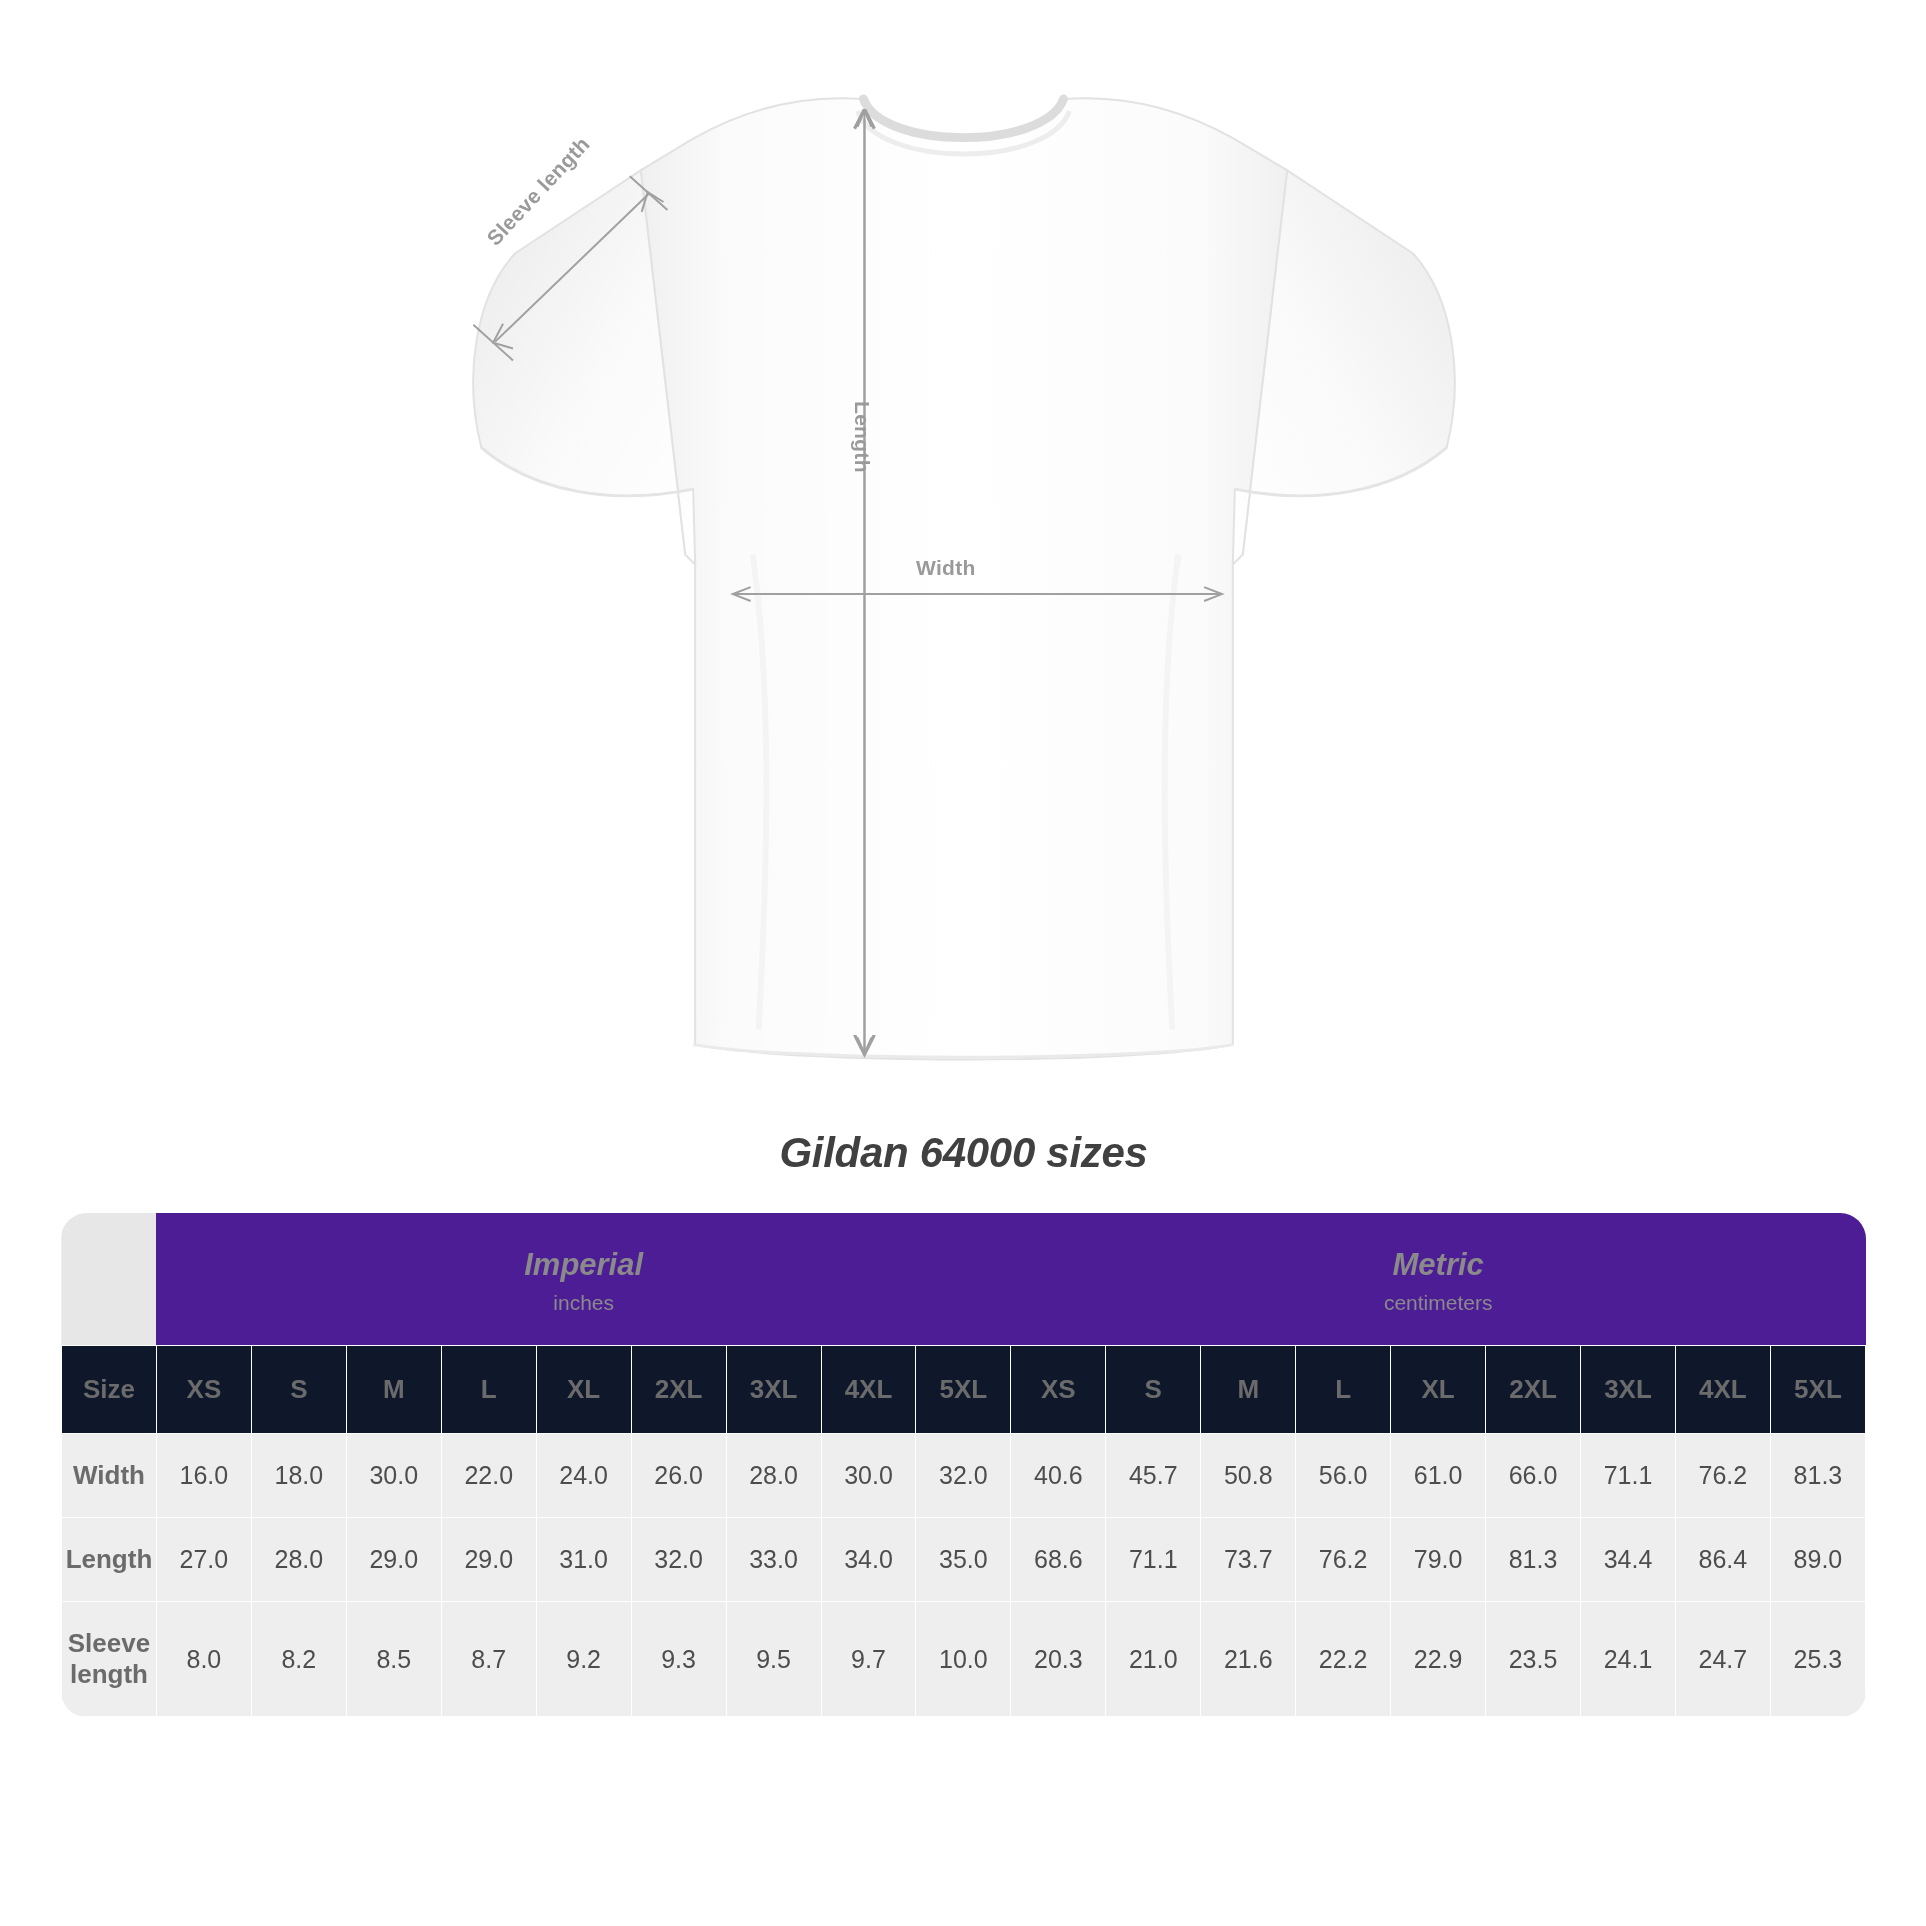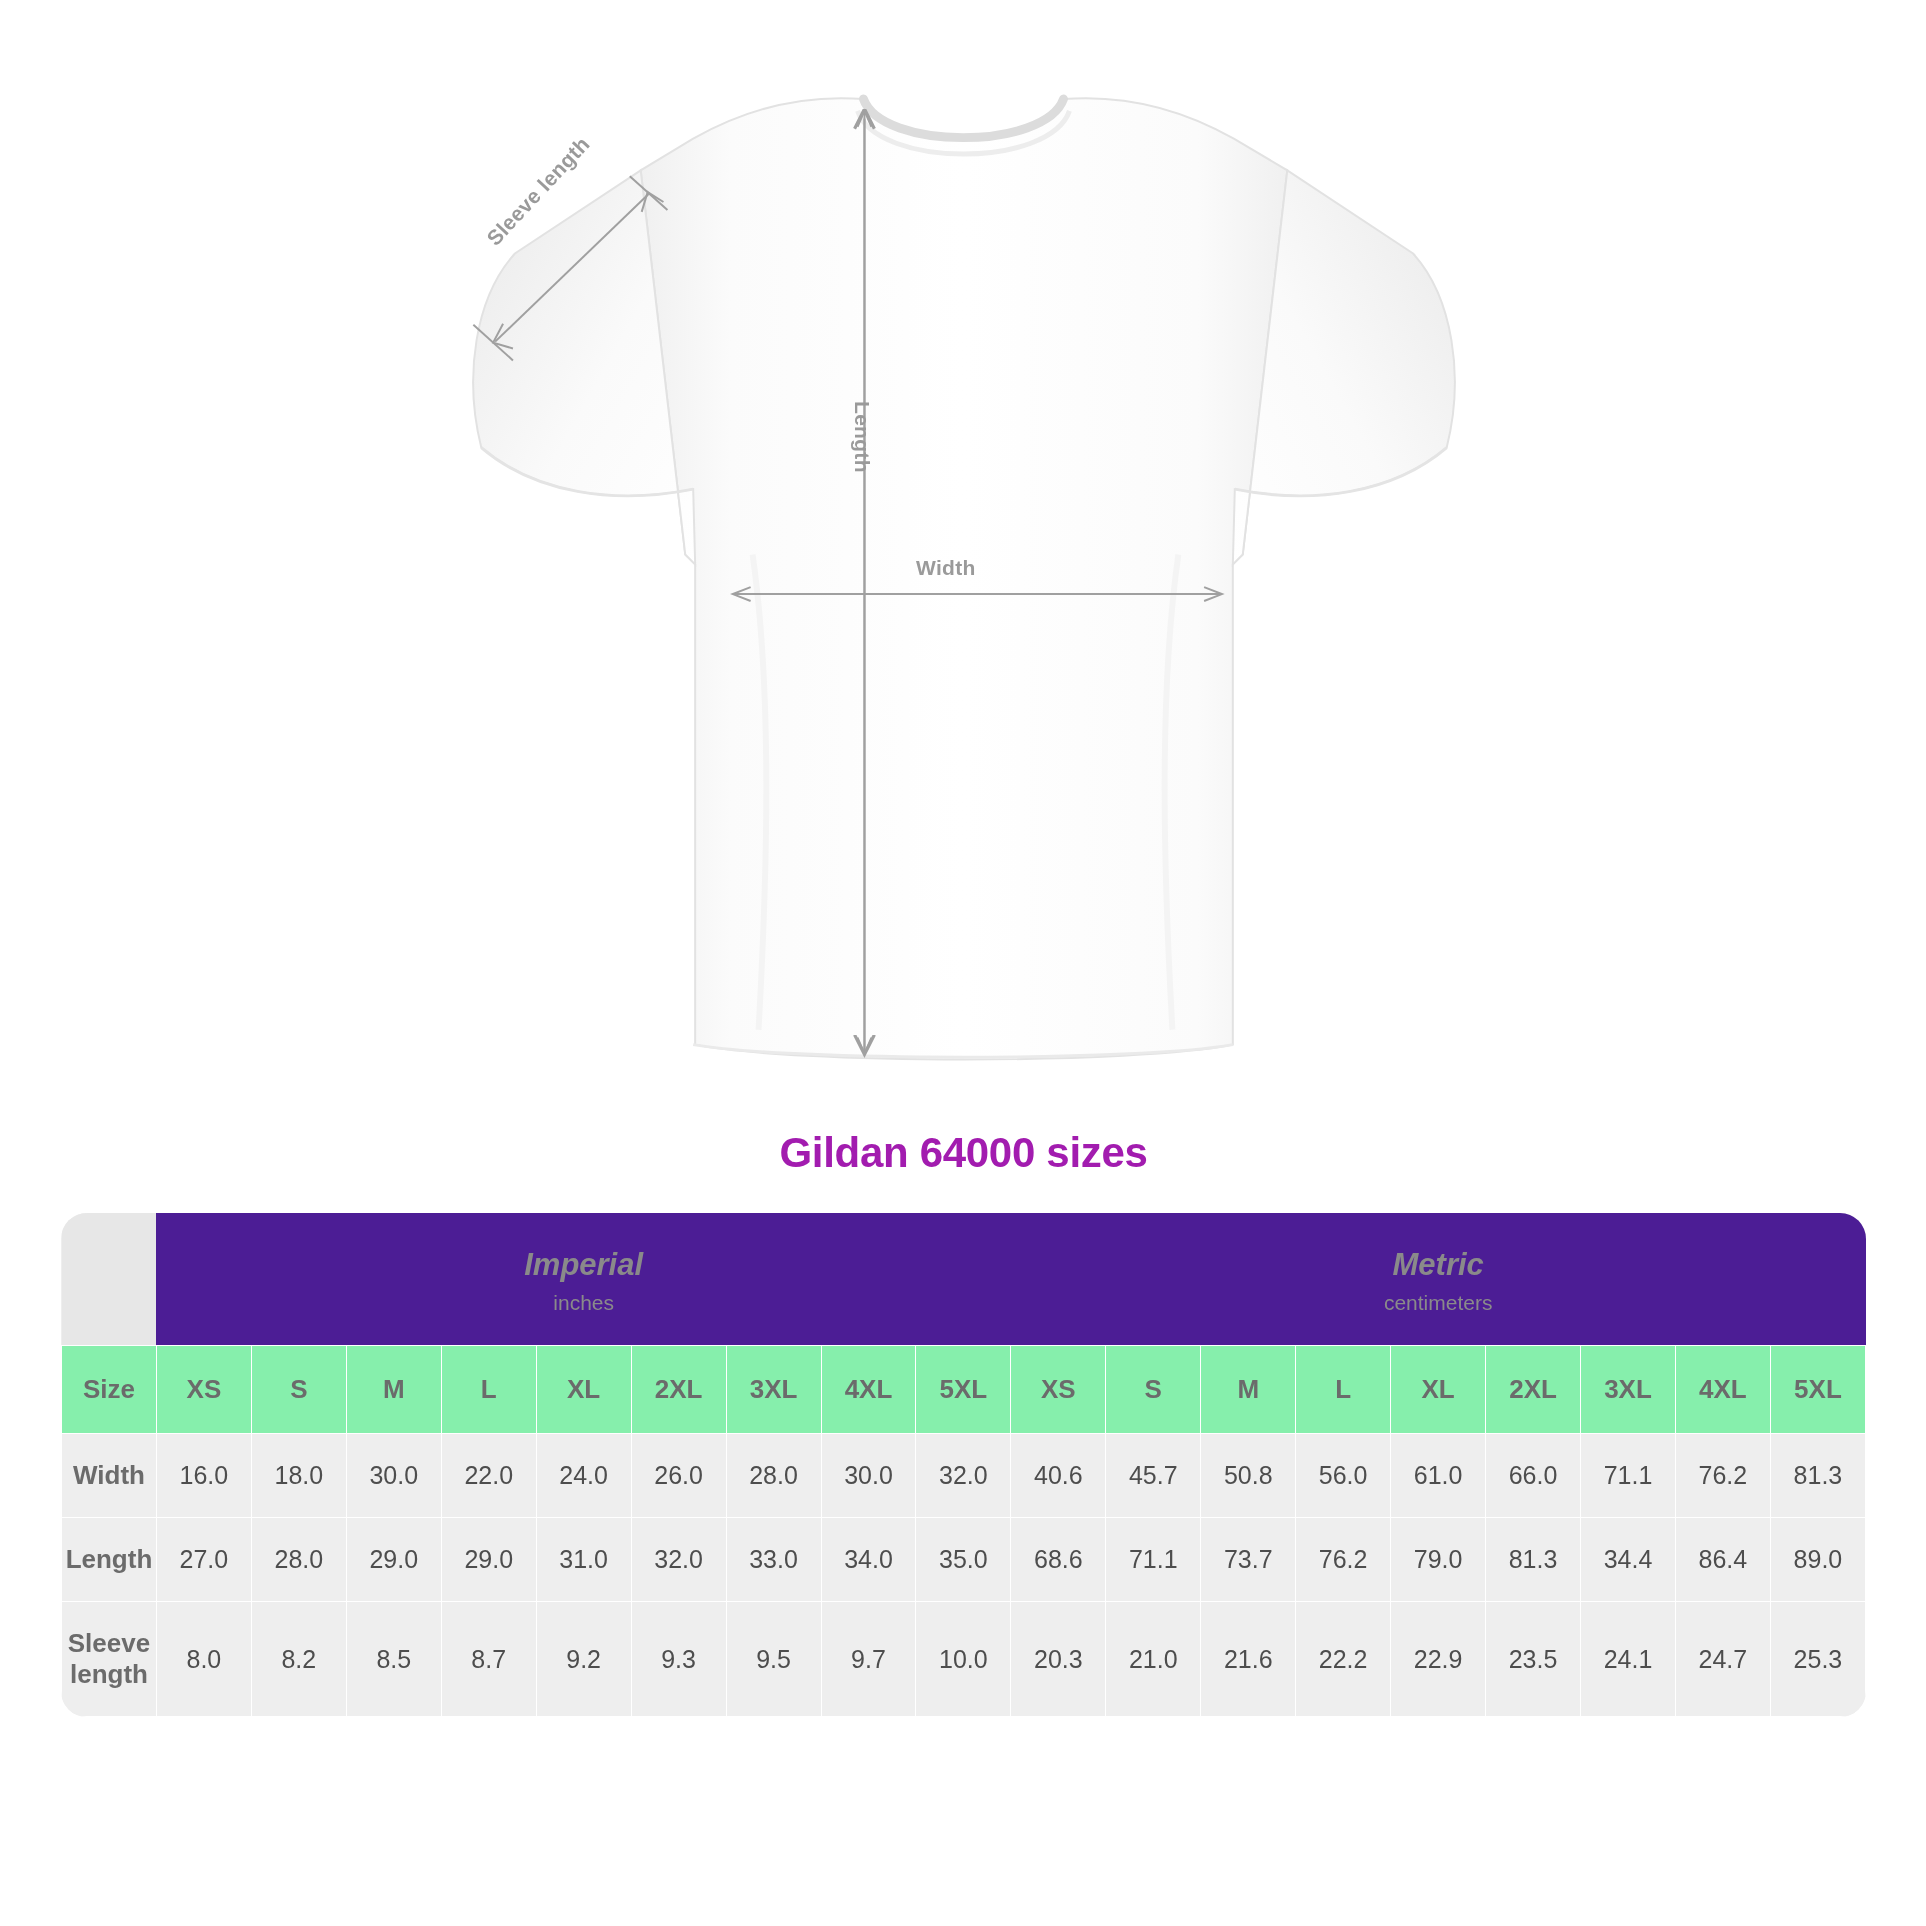--- a/index.html
+++ b/index.html
@@ -53,22 +53,23 @@
   }
 
   
   .title-block {
     text-align: center;
     margin-top: 20px;
   }
   .chart-title {
     font-size: 42px;
     font-weight: bold;
-    color: #a21caf;
+    color: #404040;
     letter-spacing: -0.3px;
+    font-style: italic;
   }
   .chart-note {
     margin-top: 18px;
     font-size: 23px;
     font-style: italic;
     color: #5f5f5f;
   }
 
   
   .table-wrap {
@@ -102,21 +103,21 @@
   .unit-head .u-sub {
     margin-top: 8px;
     font-size: 21px;
     color: #8a8a8a;
   }
   .corner-cell {
     background: #e7e7e7;
     border: none !important;
   }
   tr.header-row td {
-    background: #86efac;
+    background: #0f172a;
     font-weight: bold;
     color: #6b6b6b;
     padding: 28px 0;
     font-size: 26px;
   }
   tr.data-row td {
     background: #eeeeee;
     padding: 26px 0;
   }
   tr.data-row td.rowlabel {

